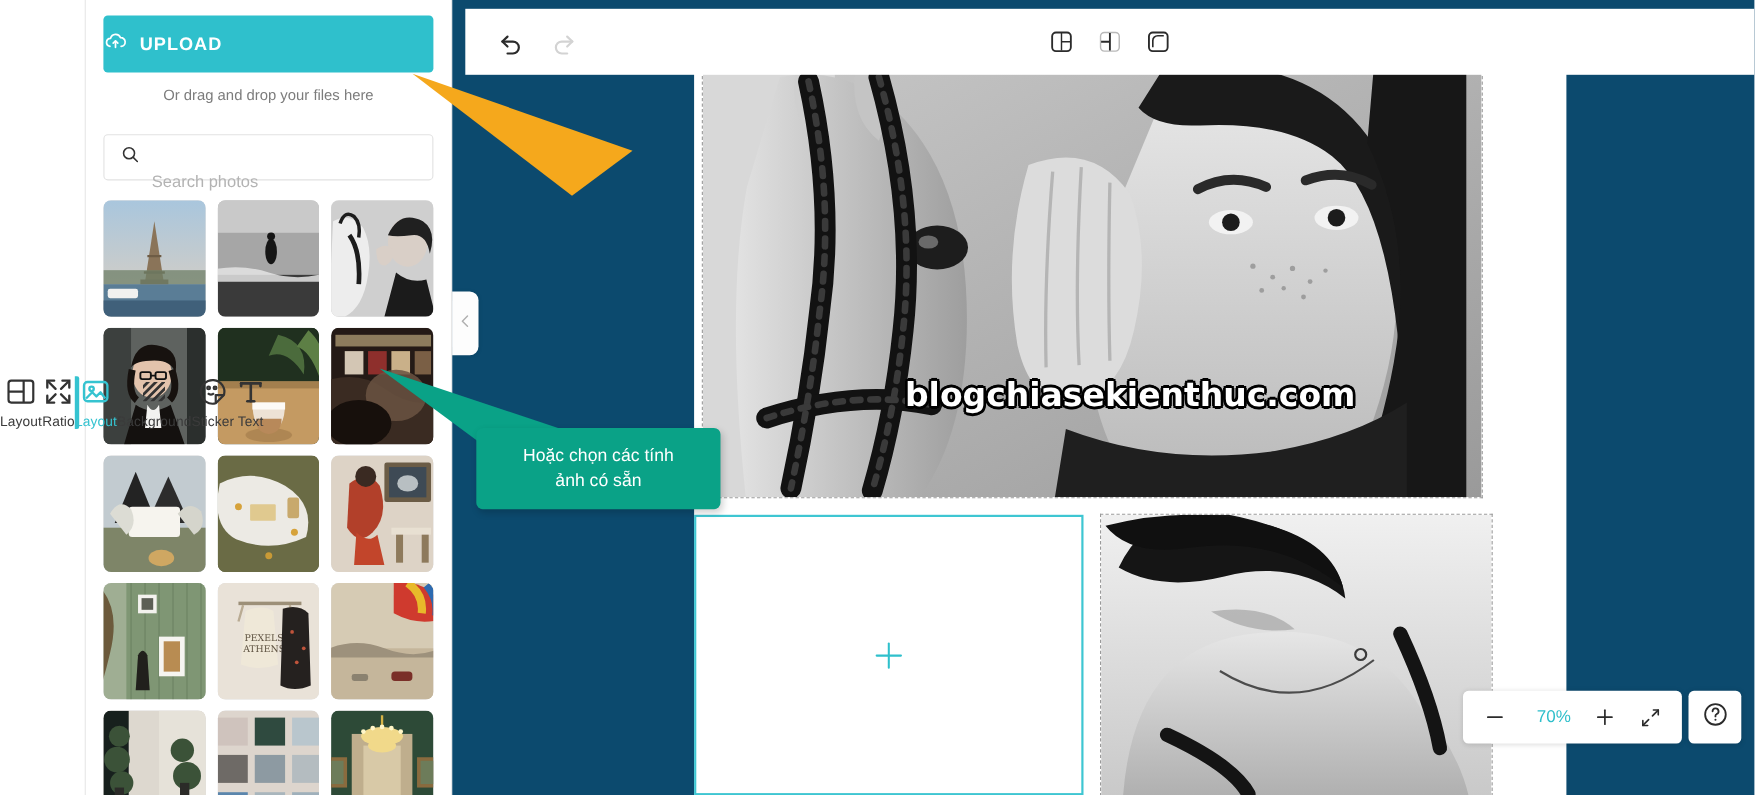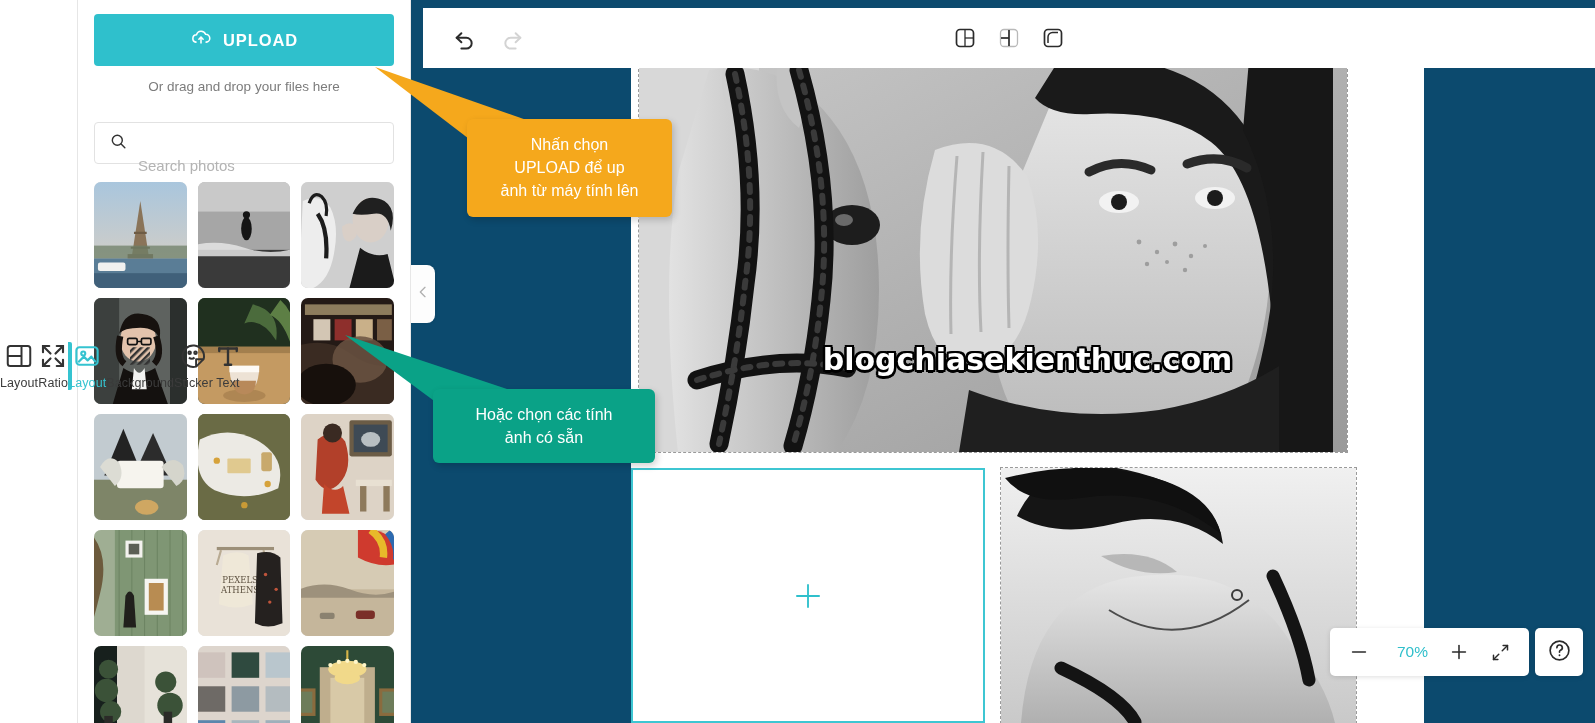--- a/index.html
+++ b/index.html
@@ -33,21 +33,21 @@
 
   
   .panel {
     width: 333px; flex: 0 0 333px; height:723px; background:#ffffff;
     border-right:1px solid #e9e9e9; padding: 14px 16px 0 16px;
     position:relative; z-index: 4; overflow:hidden;
   }
   .upload-btn {
     width: 100%; height: 52px; background:#2fc0cc; border:none; border-radius:4px;
     color:#ffffff; font-size:16.5px; font-weight:700; letter-spacing:.9px;
-    display:flex; align-items:center; justify-content:center; gap:11px; cursor:pointer;
+    display:flex; align-items:center; gap:11px; cursor:pointer;
   }
   .upload-hint { text-align:center; font-size:13.5px; color:#7c7c7c; margin-top:13px; }
   .search-wrap {
     margin-top: 28px; height: 42px; border:1px solid #e2e2e2; border-radius:4px;
     display:flex; align-items:center; gap:10px; padding: 0 14px; background:#fff;
   }
   .search-input {
     border:none; outline:none; font-size:15px; color:#ef4444;
     font-family:"Liberation Sans", sans-serif; background:transparent; width:100%;margin-top:44px;
   }
@@ -668,24 +668,19 @@
         </svg>
       </span>
     </div>
   </div>
 
   <svg class="tail" style="left:0; top:0; width:1595px; height:723px;">
     <polygon points="375,67 575,137 520,178" fill="#f5a81c"></polygon>
     <polygon points="345,335 540,400 487,440" fill="#0aa287"></polygon>
   </svg>
 
-  <div class="callout callout-yellow">
-    <div class="callout-body">Nhấn chọn
-UPLOAD để up
-ảnh từ máy tính lên</div>
-  </div>
 
   <div class="callout callout-teal">
     <div class="callout-body">Hoặc chọn các tính
 ảnh có sẵn</div>
   </div>
 
 </div>
 
 </body></html>

